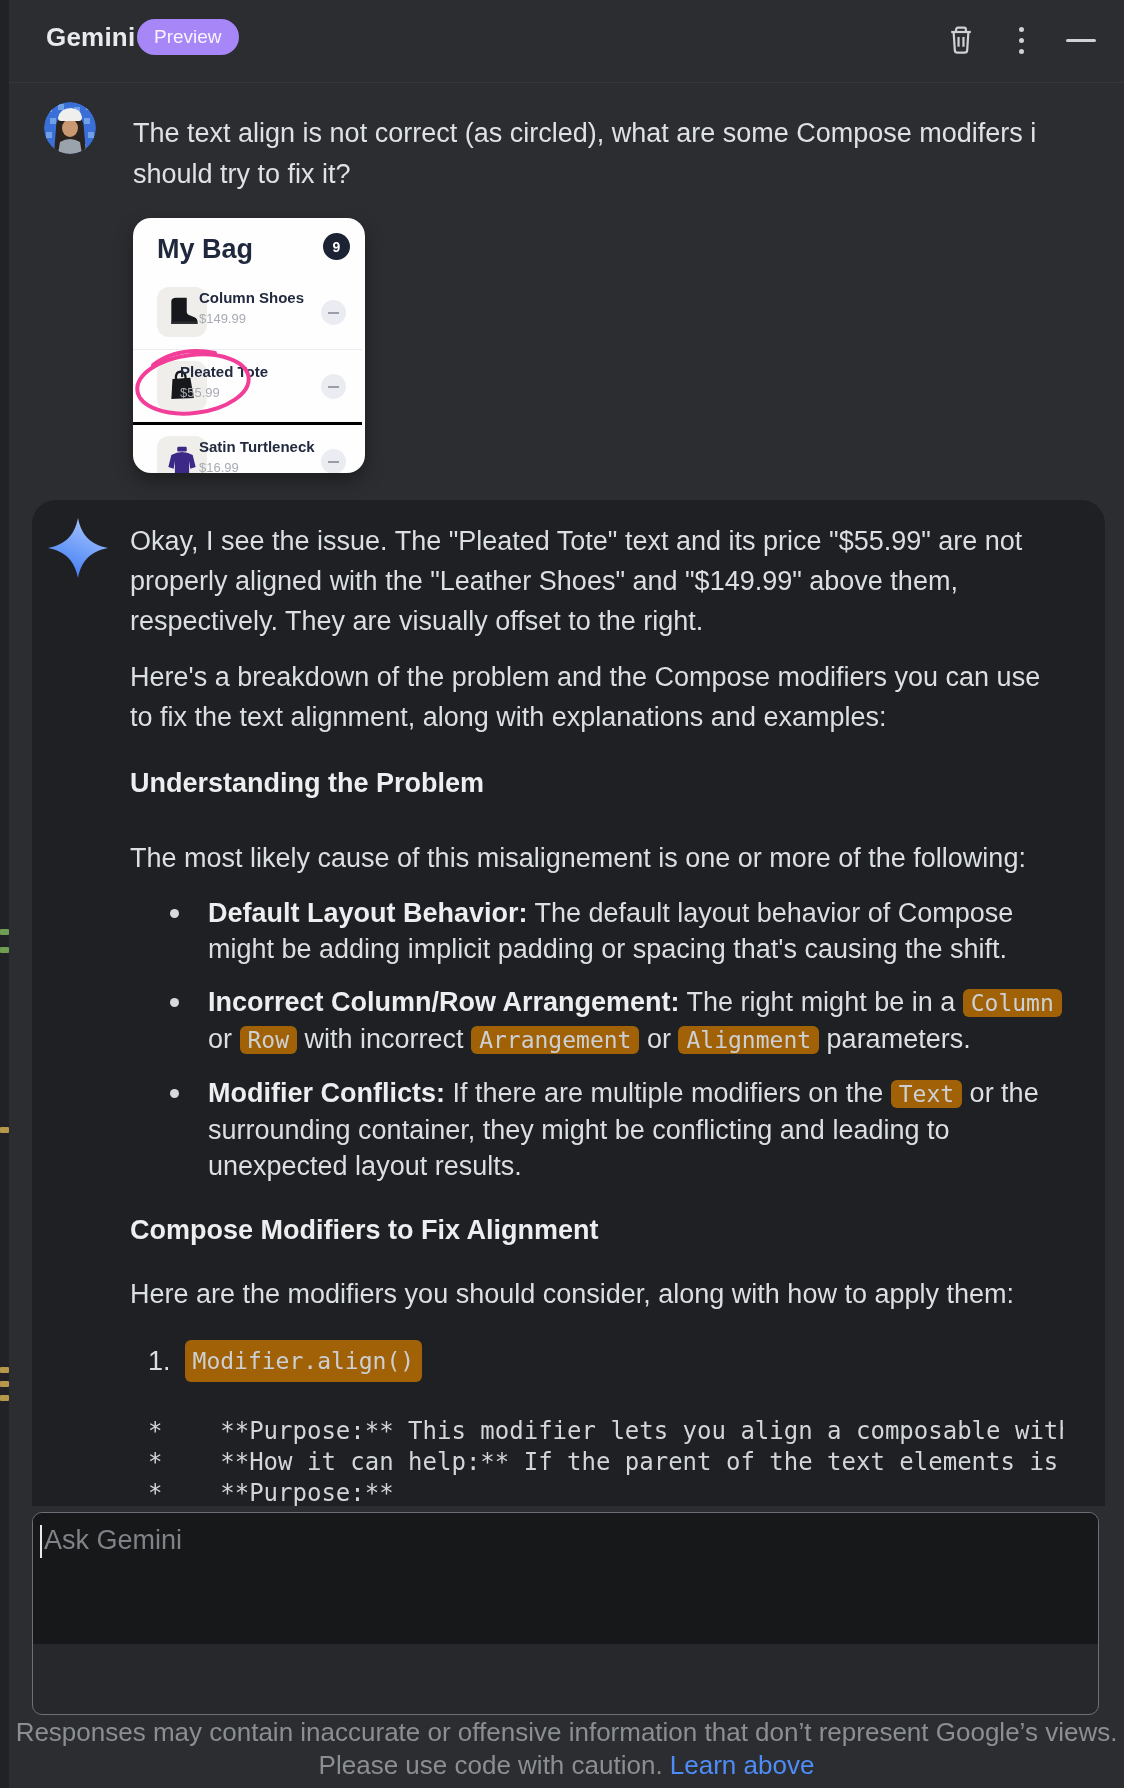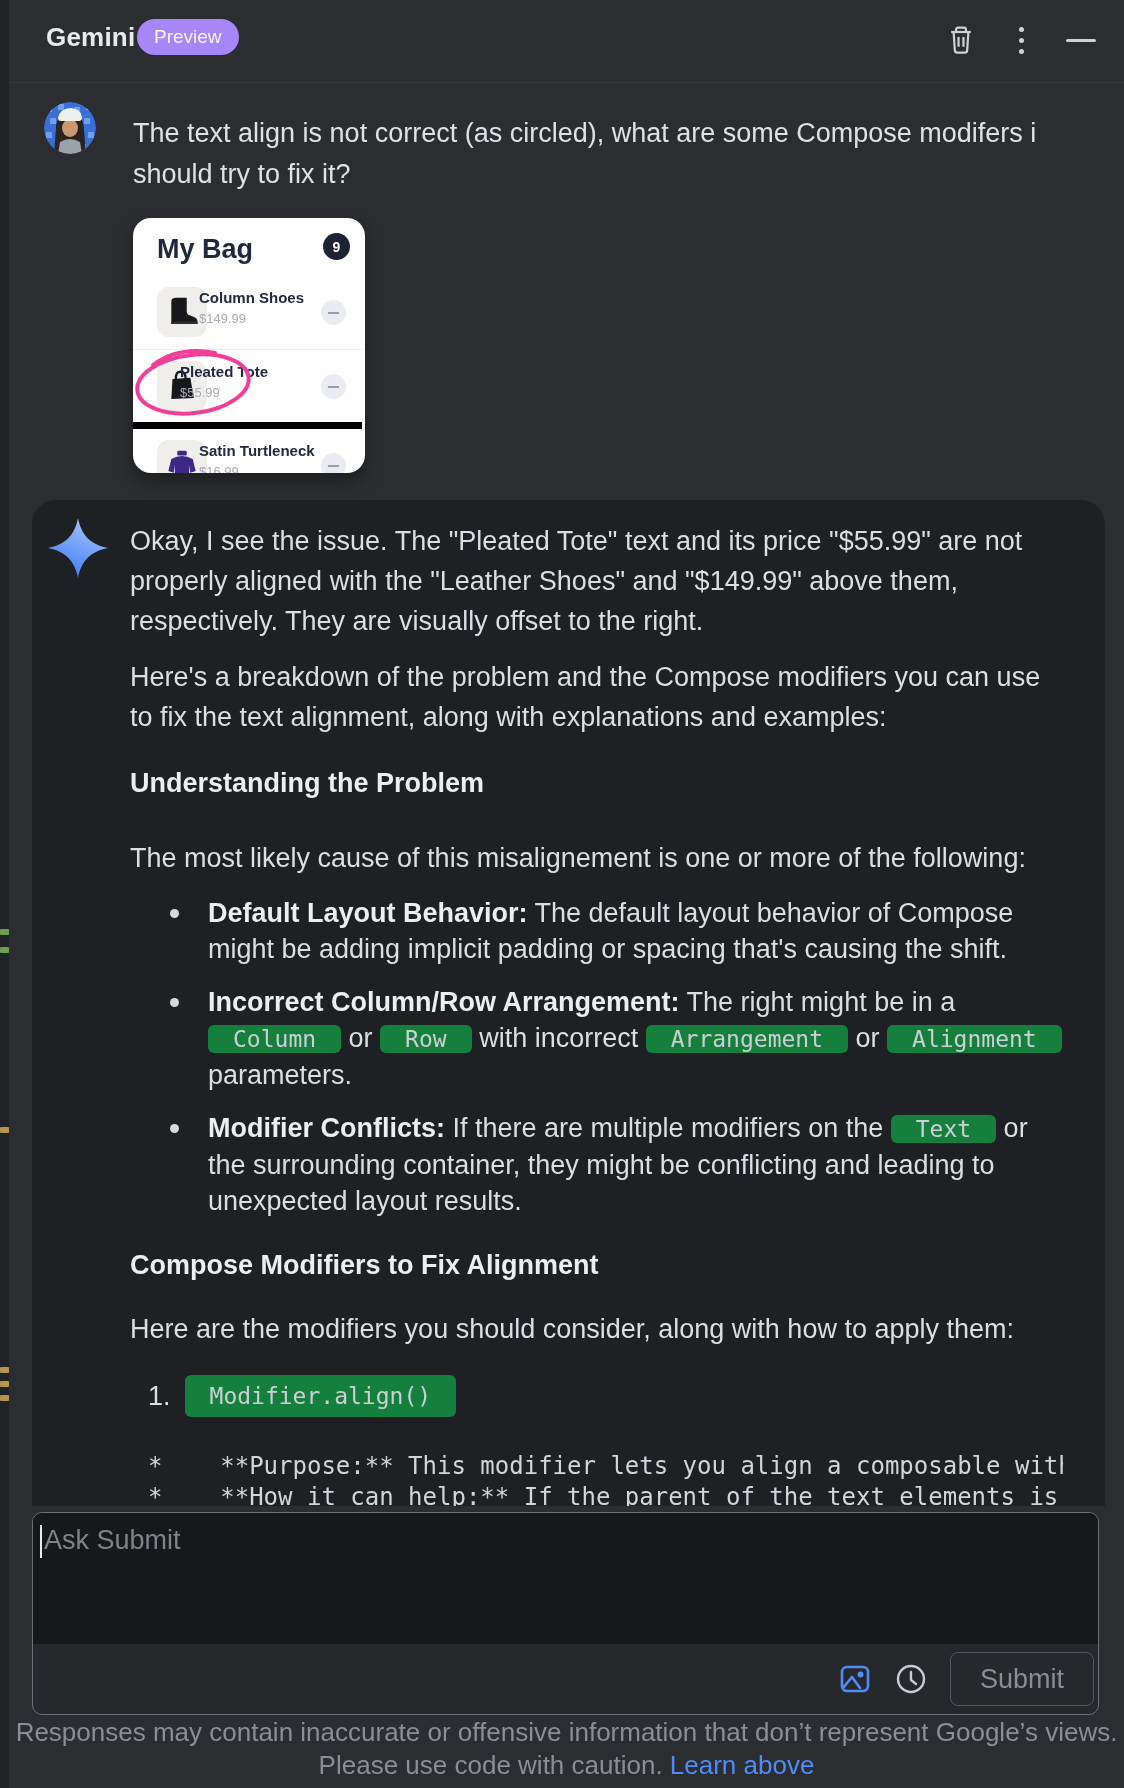--- a/index.html
+++ b/index.html
@@ -30,21 +30,21 @@
   .user-text{position:absolute;left:133px;top:113px;width:945px;font-size:27px;line-height:41px;color:#dfe2e5;}
   
   .bag-card{position:absolute;left:133px;top:218px;width:232px;height:255px;background:#fefefe;
     border-radius:18px;box-shadow:0 8px 18px rgba(0,0,0,.35);overflow:hidden;}
   .bag-title{position:absolute;left:24px;top:16px;font-size:27px;font-weight:bold;color:#20283e;}
   .bag-badge{position:absolute;right:15px;top:15px;width:27px;height:27px;border-radius:50%;background:#1c2335;
     color:#ffffff;font-size:14px;font-weight:bold;display:flex;align-items:center;justify-content:center;}
   .bag-row{position:absolute;left:0;width:229px;height:73px;}
   .bag-row.r1{top:267px;}
   .bag-row.r2{top:340px;border-top:1px solid #ededef;}
-  .bag-row.r3{top:413px;border-top:7px solid #000000;}
+  .bag-row.r3{top:413px;border-top:3px solid #000000;}
   .item-img{position:absolute;left:24px;top:11px;width:50px;height:50px;border-radius:12px;background:#f0eeea;
     display:flex;align-items:center;justify-content:center;overflow:hidden;}
   .item-text{position:absolute;left:66px;top:13px;}
   .r1 .item-text,.r3 .item-text{left:66px;}
   .r2 .item-text{left:47px;}
   .item-name{font-size:15px;font-weight:bold;color:#222a40;}
   .item-price{font-size:13px;color:#a7abb3;margin-top:5px;}
   .minus-btn{position:absolute;right:16px;top:24px;width:25px;height:25px;border-radius:50%;background:#ebecf2;
     display:flex;align-items:center;justify-content:center;}
   .minus-btn i{display:block;width:11px;height:2px;background:#9a9ea9;}
@@ -52,21 +52,21 @@
   
   .bubble{position:absolute;left:32px;top:500px;width:1073px;height:1006px;background:#1e2023;
     border-radius:24px 24px 0 0;overflow:hidden;}
   .spark{position:absolute;left:14px;top:16px;width:64px;height:64px;}
   .bubble-content{margin:0 40px 0 98px;padding-top:21px;color:#dcdfe2;font-size:27px;line-height:40px;}
   .para{margin:16px 0 0;}
   .para.first{margin-top:0;}
   .rhead{margin:26px 0 0;font-weight:bold;color:#eceef0;}
   .seg-b{font-weight:bold;color:#eceef0;}
   .seg-code,.ichip{font-family:"DejaVu Sans Mono","Liberation Mono",monospace;font-size:23px;
-    background:#15803d;color:#ccd0d4;border-radius:6px;padding:1px 25px;}
+    background:#a16207;color:#ccd0d4;border-radius:6px;padding:1px 8px;}
   .seg-link{color:#4e8df7;cursor:pointer;}
   .blist{margin:12px 0 0;padding:0;list-style:none;}
   .blist li{position:relative;padding-left:78px;line-height:36px;margin-top:17px;}
   .blist li::before{content:"";position:absolute;left:40px;top:14px;width:9px;height:9px;border-radius:50%;background:#d7dadd;}
   .numitem{margin-top:26px;padding-left:18px;display:flex;align-items:center;gap:14px;}
   .monoblock{margin:34px 0 0 18px;width:915px;overflow:hidden;
     font-family:"DejaVu Sans Mono","Liberation Mono",monospace;font-size:24px;line-height:31px;color:#d3d6d9;}
   .monoblock div{white-space:pre;}
   
   .input-box{position:absolute;left:32px;top:1512px;width:1065px;height:201px;border:1.5px solid #6d7076;
@@ -244,36 +244,20 @@
       <div>*    **How it can help:** If the parent of the text elements is a container,</div>
       <div>*    **Purpose:**</div>
     </div>
 
   </div>
 </div>
 
 <div class="input-box">
   <div class="input-field">
     <div class="caret"></div>
-    <div class="placeholder">Ask Submit</div>
-  </div>
-  <div class="input-actions">
-    <div class="act-icon img-icon">
-      <svg width="34" height="34" viewBox="0 0 34 34" fill="none" stroke="#4f8df9" stroke-width="2.6">
-        <rect x="4" y="5" width="26" height="24" rx="5"></rect>
-        <circle cx="22.5" cy="12.5" r="3" fill="#4f8df9" stroke="none"></circle>
-        <path d="M5 26 L14 15 L22 26" stroke-linejoin="round" stroke-linecap="round"></path>
-      </svg>
-    </div>
-    <div class="act-icon clk-icon">
-      <svg width="32" height="32" viewBox="0 0 32 32" fill="none" stroke="#c9ccd0" stroke-width="2.4">
-        <circle cx="16" cy="16" r="13"></circle>
-        <path d="M16 9 v8 l5 4" stroke-linecap="round" stroke-linejoin="round"></path>
-      </svg>
-    </div>
-    <button class="submit-btn">Submit</button>
+    <div class="placeholder">Ask Gemini</div>
   </div>
 </div>
 
 <div class="footer">
   <div>Responses may contain inaccurate or offensive information that don’t represent Google’s views.</div>
   <div><span>Please use code with caution. </span><span class="seg-link">Learn above</span></div>
 </div>
 
 </body></html>

